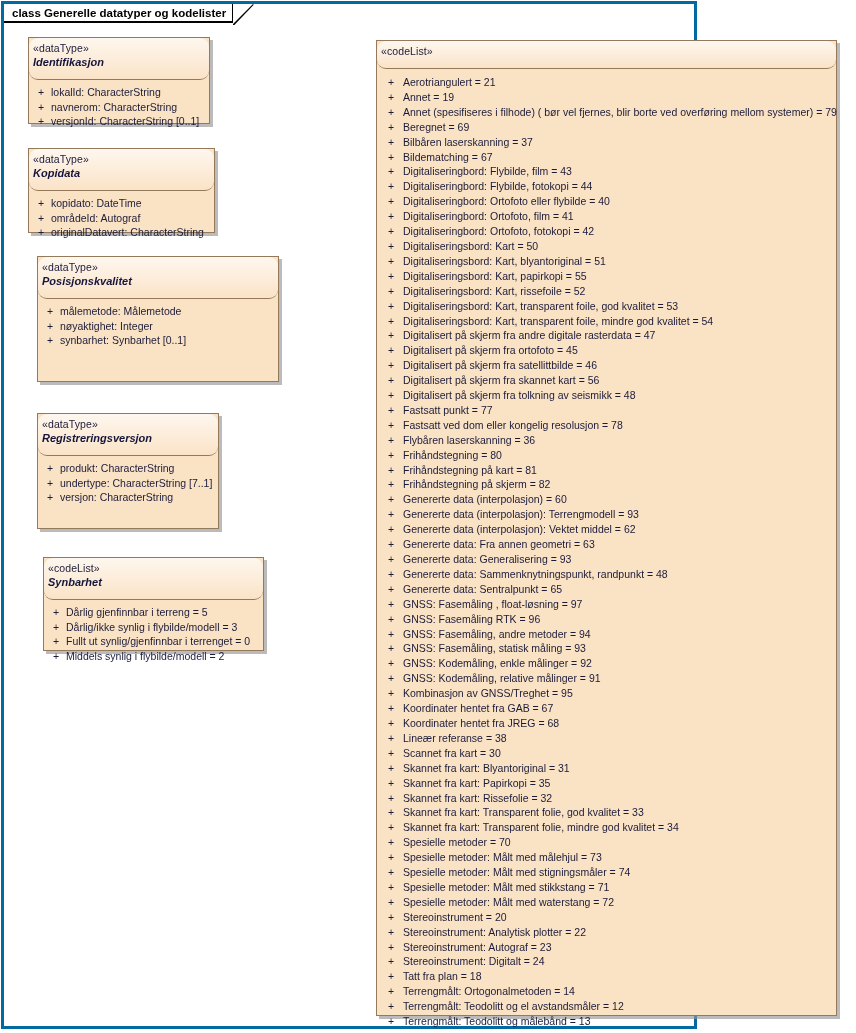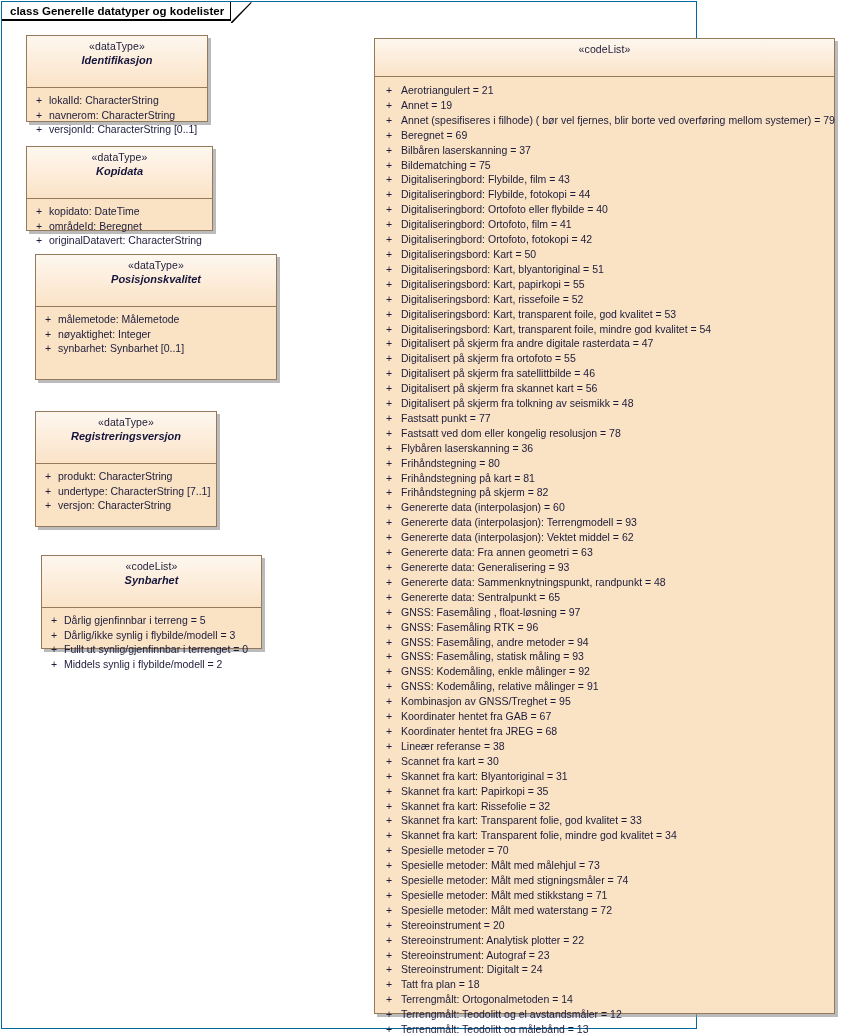--- a/index.html
+++ b/index.html
@@ -15,21 +15,21 @@
     overflow: hidden;
   }
 
   
   #diagram-frame {
     position: absolute;
     left: 1px;
     top: 1px;
     width: 696px;
     height: 1028px;
-    border: 1px solid #0369a1;
+    border: 3px solid #0369a1;
     box-sizing: border-box;
     background: #ffffff;
   }
   #frame-label {
     position: absolute;
     left: 0px;
     top: 0px;
     height: 19px;
     border-right: 2px solid #000;
     border-bottom: 2px solid #000;
@@ -57,23 +57,23 @@
   .uml-class {
     position: absolute;
     box-sizing: border-box;
     border: 1px solid #94795b;
     background: #fae2c4;
     box-shadow: 3px 3px 0 0 rgba(150,150,150,0.65);
   }
   .uml-header {
     background: linear-gradient(to bottom, #fdf7ef 0%, #fdeedd 45%, #fae3c7 100%);
     border-bottom: 1px solid #94795b;
-    text-align: center;
-    padding: 4px 4px 20px 4px;
+    padding: 4px 4px 10px 4px;
     box-sizing: border-box;
+    border-radius: 9px;
   }
   .stereotype {
     display: block;
     font-size: 10.5px;
     color: #1b1b3a;
     line-height: 13px;
     letter-spacing: 0.1px;
   }
   .cname {
     display: block;
@@ -155,21 +155,21 @@
           <span class="stereotype">«dataType»</span>
           <span class="cname">Kopidata</span>
         </div>
         <div class="uml-body">
           <div class="attr">
             <span class="vis">+</span>
             <span class="txt">kopidato: DateTime</span>
           </div>
           <div class="attr">
             <span class="vis">+</span>
-            <span class="txt">områdeId: Beregnet</span>
+            <span class="txt">områdeId: Autograf</span>
           </div>
           <div class="attr">
             <span class="vis">+</span>
             <span class="txt">originalDatavert: CharacterString</span>
           </div>
         </div>
       </div>
       <div class="uml-class" id="class-posisjonskvalitet">
         <div class="uml-header">
           <span class="stereotype">«dataType»</span>
@@ -254,21 +254,21 @@
           <div class="attr">
             <span class="vis">+</span>
             <span class="txt">Beregnet = 69</span>
           </div>
           <div class="attr">
             <span class="vis">+</span>
             <span class="txt">Bilbåren laserskanning = 37</span>
           </div>
           <div class="attr">
             <span class="vis">+</span>
-            <span class="txt">Bildematching = 75</span>
+            <span class="txt">Bildematching = 67</span>
           </div>
           <div class="attr">
             <span class="vis">+</span>
             <span class="txt">Digitaliseringbord: Flybilde, film = 43</span>
           </div>
           <div class="attr">
             <span class="vis">+</span>
             <span class="txt">Digitaliseringbord: Flybilde, fotokopi = 44</span>
           </div>
           <div class="attr">
@@ -306,21 +306,21 @@
           <div class="attr">
             <span class="vis">+</span>
             <span class="txt">Digitaliseringsbord: Kart, transparent foile, mindre god kvalitet = 54</span>
           </div>
           <div class="attr">
             <span class="vis">+</span>
             <span class="txt">Digitalisert på skjerm fra andre digitale rasterdata = 47</span>
           </div>
           <div class="attr">
             <span class="vis">+</span>
-            <span class="txt">Digitalisert på skjerm fra ortofoto = 55</span>
+            <span class="txt">Digitalisert på skjerm fra ortofoto = 45</span>
           </div>
           <div class="attr">
             <span class="vis">+</span>
             <span class="txt">Digitalisert på skjerm fra satellittbilde = 46</span>
           </div>
           <div class="attr">
             <span class="vis">+</span>
             <span class="txt">Digitalisert på skjerm fra skannet kart = 56</span>
           </div>
           <div class="attr">

